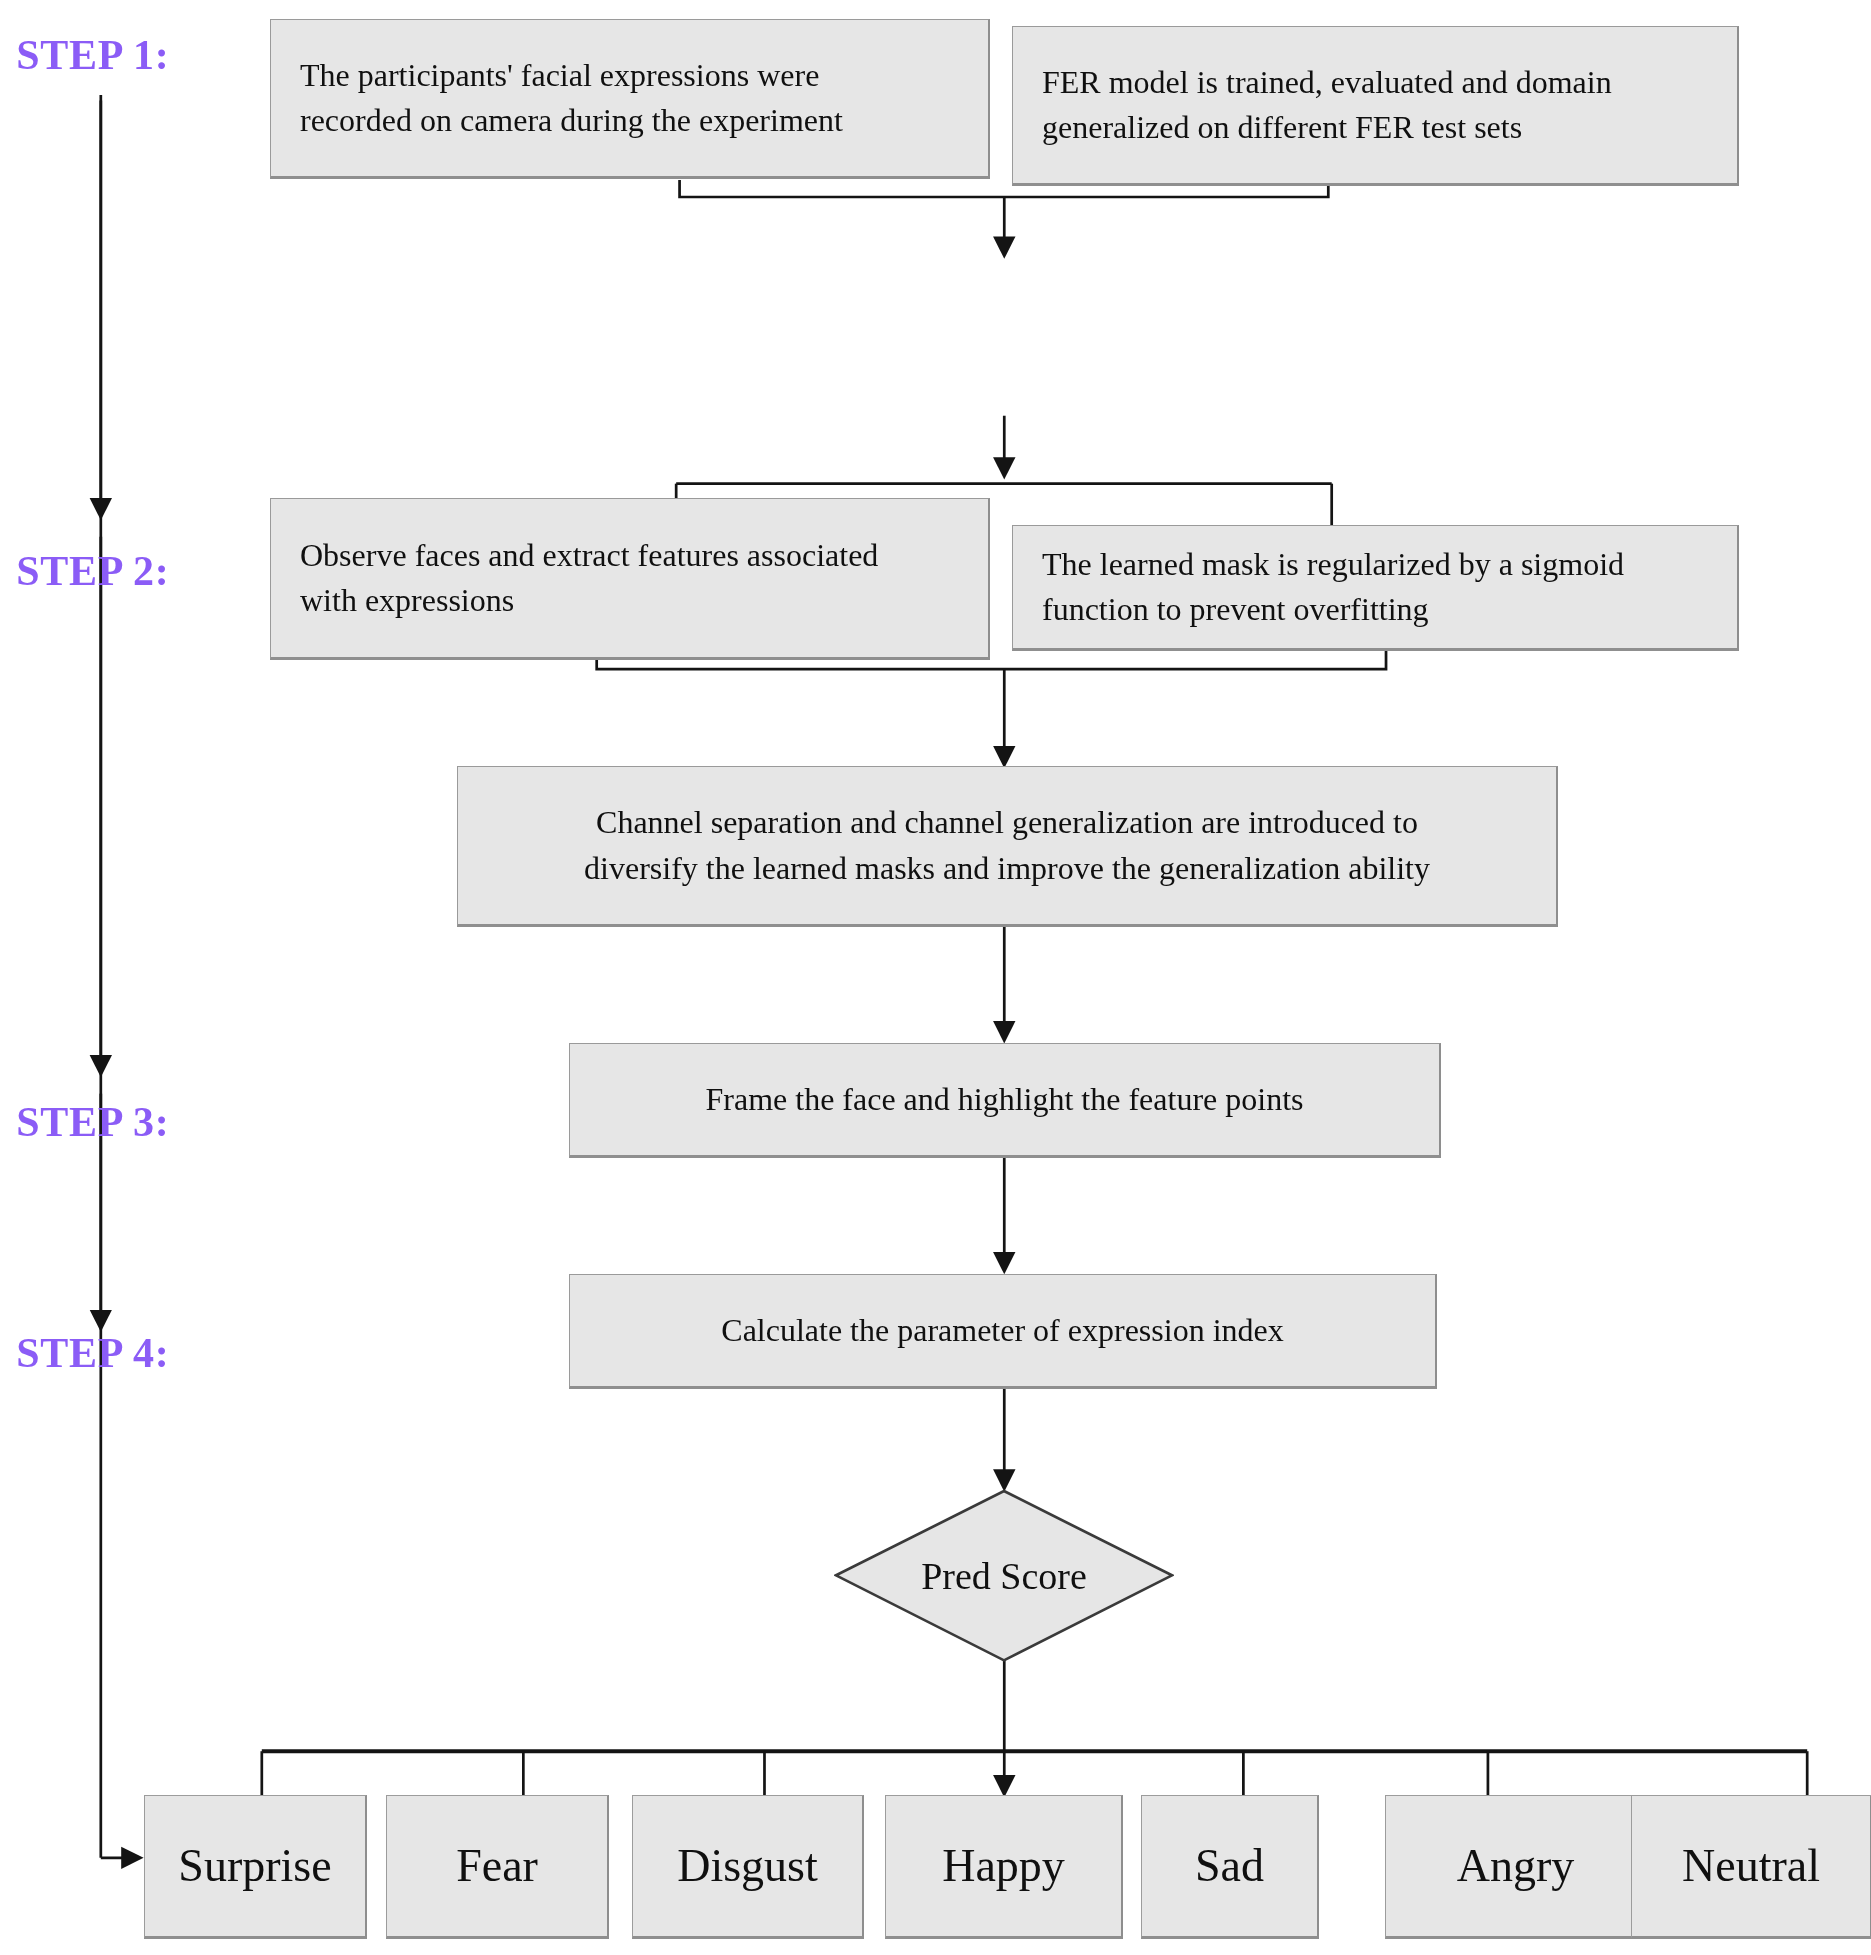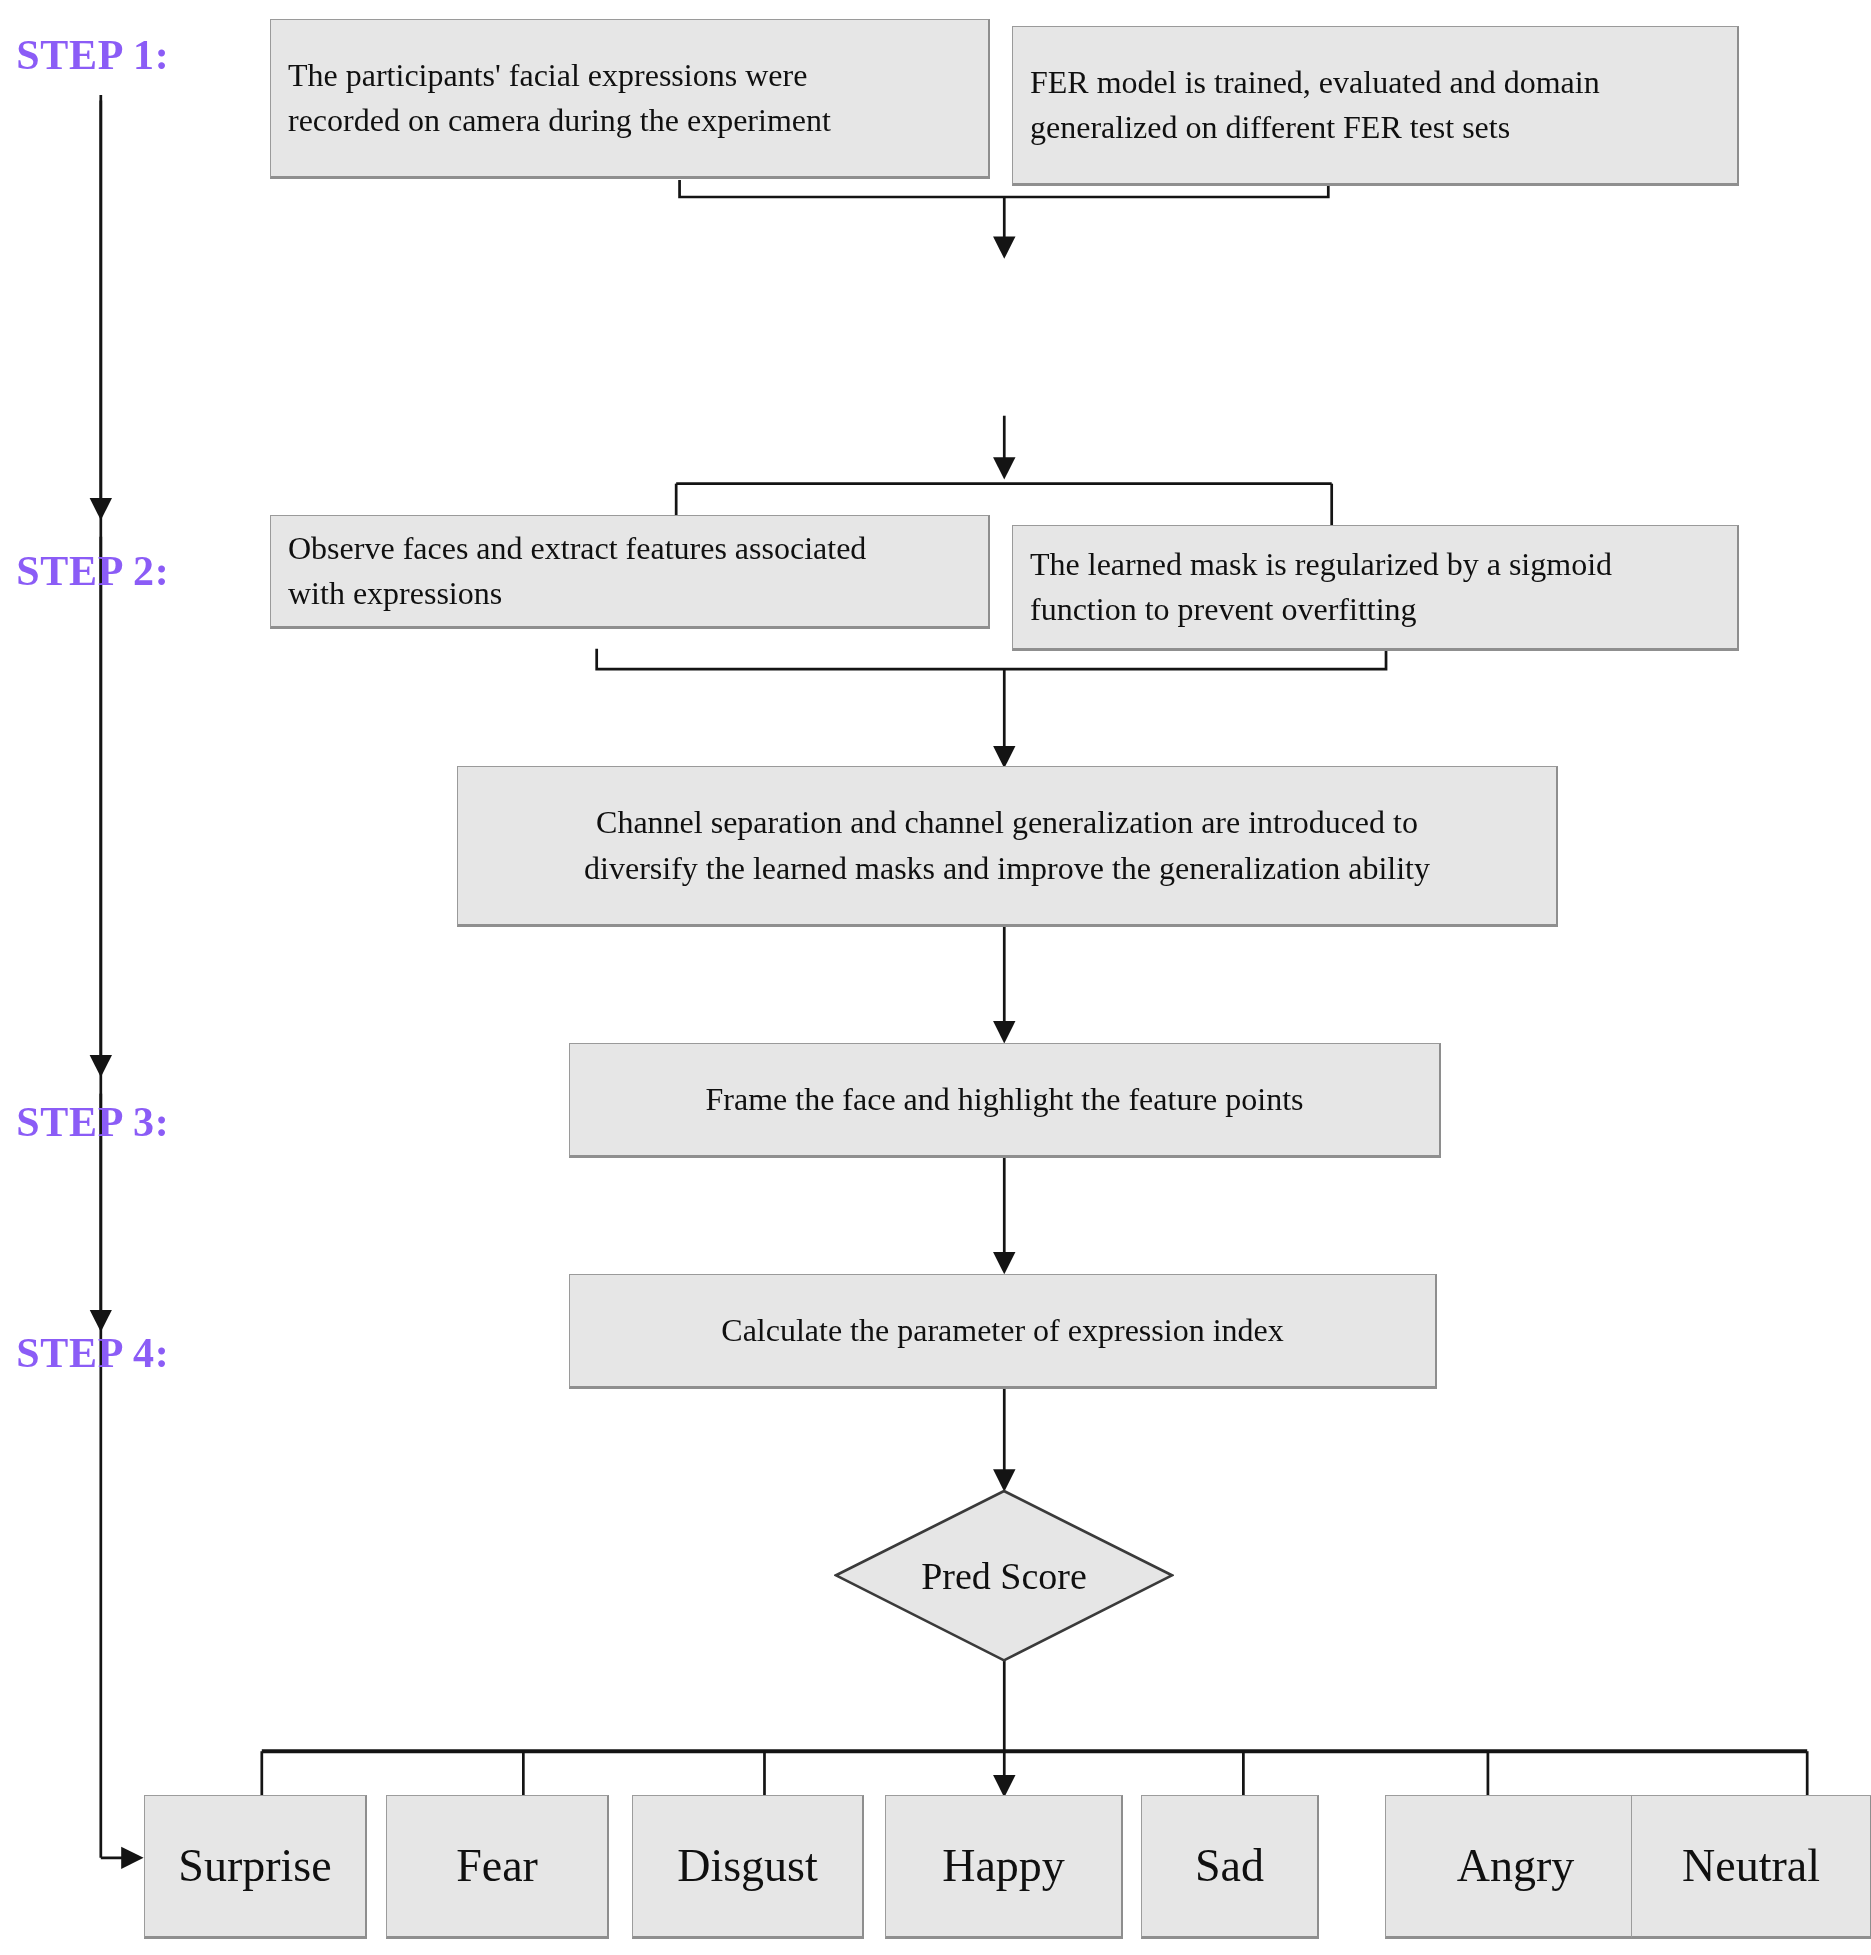--- a/index.html
+++ b/index.html
@@ -52,21 +52,21 @@
     color: #101010;
     box-shadow: 0 0 0 0 transparent;
   }
   .node .node-text {
     display: block;
     width: 100%;
     font-size: 32px;
     line-height: 1.42;
     color: #101010;
   }
-  .node.pad-left .node-text { padding-left: 17px; text-align: left; }
+  .node.pad-left .node-text { padding-left: 29px; text-align: left; }
   .node.pad-center .node-text { text-align: center; padding: 0 16.3px; }
 
   
   .decision {
     position: absolute;
   }
   .decision .dia-shape {
     position: absolute;
     inset: 0;
   }
@@ -176,21 +176,21 @@
   </div>
 
   <div class="node pad-left" style="left:1012px; top:26px; width:727px; height:160px;">
     <span class="node-text">
       <span>FER model is trained, evaluated and domain</span><br>
       <span>generalized on different FER test sets</span>
     </span>
   </div>
 
 
-  <div class="node pad-left" style="left:270px; top:515px; width:720px; height:114px;">
+  <div class="node pad-left" style="left:270px; top:498px; width:720px; height:162px;">
     <span class="node-text">
       <span>Observe faces and extract features associated</span><br>
       <span>with expressions</span>
     </span>
   </div>
 
   <div class="node pad-left" style="left:1012px; top:525px; width:727px; height:126px;">
     <span class="node-text">
       <span>The learned mask is regularized by a sigmoid</span><br>
       <span>function to prevent overfitting</span>

